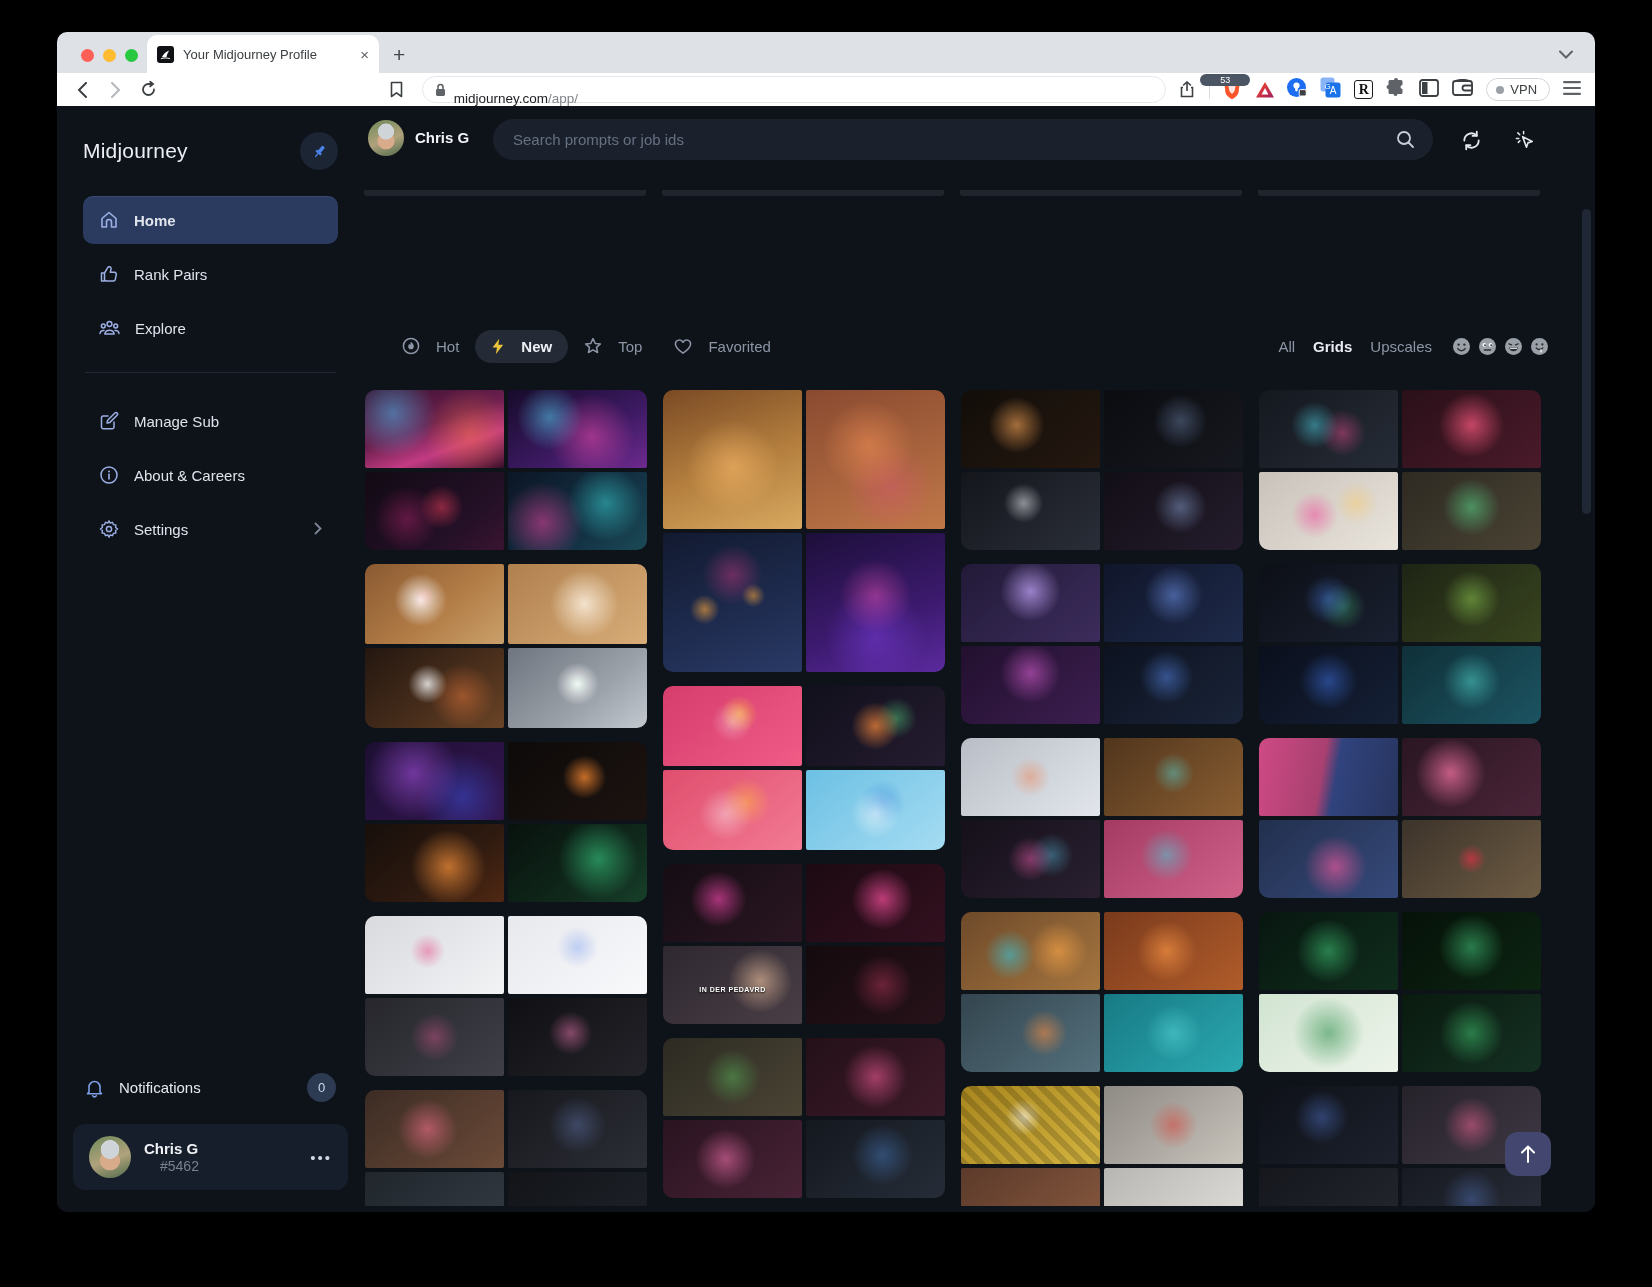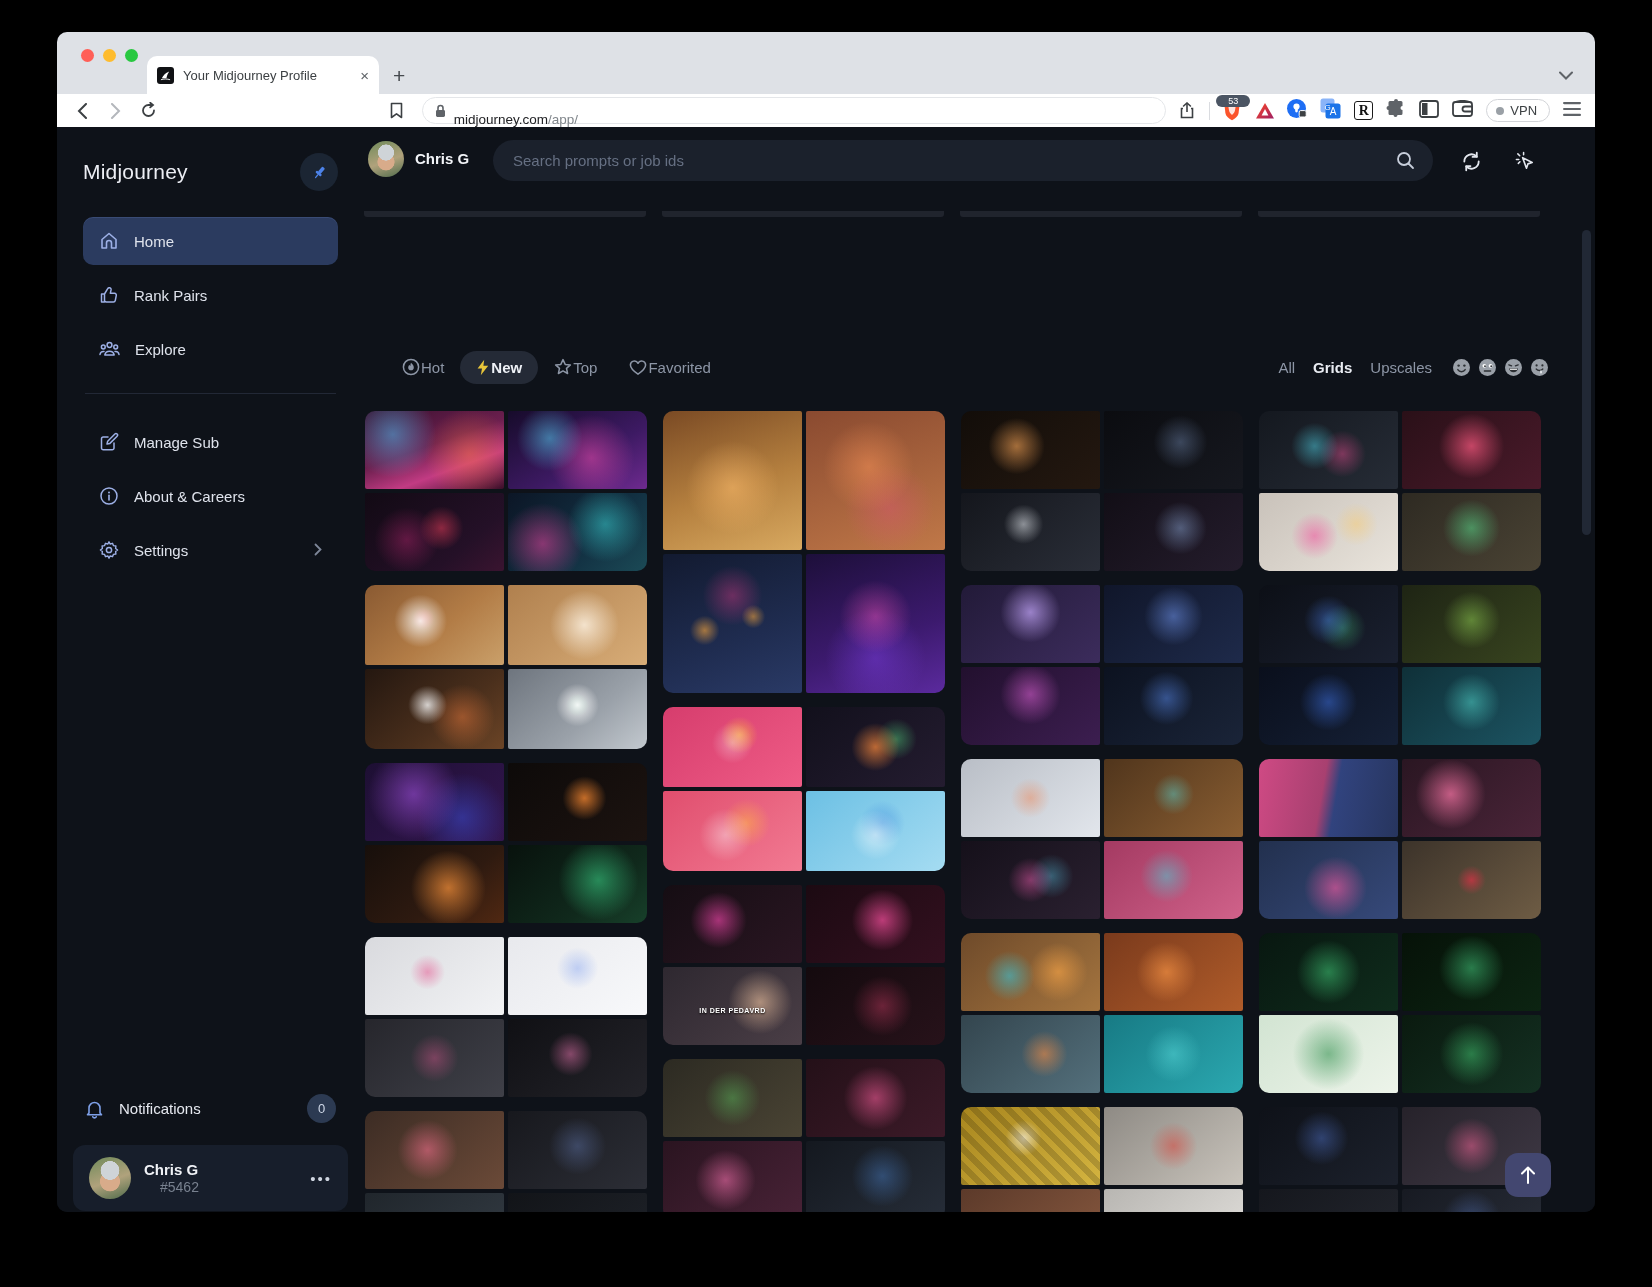--- a/index.html
+++ b/index.html
@@ -1,52 +1,52 @@
 <!DOCTYPE html>
 <html style="--bg: #0e1219; --active-nav: #2b3b5f; --accent-yellow: #e8c53a; --icon-blue: #9db0e6; --light-red: #ff5f57; --light-yellow: #febc2e; --light-green: #28c840;"><head>
 <meta charset="utf-8">
 <style>
   html,body{margin:0;padding:0;background:#000;}
   *{box-sizing:border-box;font-family:"Liberation Sans",sans-serif;}
   .stage{position:relative;width:1652px;height:1287px;background:#000;overflow:hidden;}
   .window{position:absolute;left:57px;top:32px;width:1538px;height:1180px;border-radius:10px;overflow:hidden;background:var(--bg);box-shadow:0 24px 70px rgba(0,0,0,.85);}
 
   
-  .tabstrip{height:62px;background:#dee1e6;display:flex;align-items:flex-end;position:relative;}
+  .tabstrip{height:41px;background:#dee1e6;display:flex;align-items:flex-end;position:relative;}
   .lights{position:absolute;left:24px;top:17px;display:flex;gap:9px;}
   .light{width:13px;height:13px;border-radius:50%;}
   .tab{margin-left:90px;width:232px;height:38px;background:#fff;border-radius:10px 10px 0 0;display:flex;align-items:center;padding:0 10px;gap:9px;}
   .favicon{width:17px;height:17px;border-radius:3px;background:#101114;display:flex;align-items:center;justify-content:center;flex:none;}
   .tab-title{font-size:13px;color:#3c4043;white-space:nowrap;overflow:hidden;flex:1;}
   .tab-close{color:#5f6368;font-size:15px;line-height:1;cursor:default;}
   .newtab{margin-left:14px;margin-bottom:8px;color:#45494e;font-size:21px;line-height:1;}
   .strip-chevron{position:absolute;right:22px;bottom:10px;color:#5f6368;}
   .toolbar{height:33px;background:#fff;display:flex;align-items:center;padding:0 14px;gap:10px;}
   .navbtn{display:flex;align-items:center;justify-content:center;width:24px;height:24px;color:#3c4043;}
   .navbtn.dim{color:#b4b7bc;}
   .url-pill{width:770px;height:27px;border:1px solid #e4e6e9;border-radius:14px;background:#fff;display:flex;align-items:center;padding:0 12px;gap:8px;margin-left:4px;}
   .url-text{font-size:13.5px;color:#202124;margin-top:17px;}
   .url-text .path{color:#80868b;}
   .tb-divider{width:1px;height:18px;background:#dadce0;}
   .shield-wrap{position:relative;width:24px;height:24px;display:flex;align-items:center;justify-content:center;}
-  .shield-badge{position:absolute;top:-4px;right:-7px;background:#4b5563;color:#fff;font-size:9px;padding:1px 12px;border-radius:6px;line-height:1.2;}
+  .shield-badge{position:absolute;top:-4px;right:-7px;background:#4b5563;color:#fff;font-size:9px;padding:1px 20px;border-radius:6px;line-height:1.2;}
   .ext-cluster{display:flex;align-items:center;gap:13px;margin-left:auto;}
   .vpn-pill{display:flex;align-items:center;gap:6px;border:1px solid #d2d4d8;border-radius:13px;padding:3px 12px 3px 9px;color:#3c4043;font-size:13px;}
   .vpn-dot{width:8px;height:8px;border-radius:50%;background:#9aa0a6;}
   .r-ext{width:19px;height:19px;border:1.5px solid #1b1b1b;border-radius:3px;background:#fff;color:#111;
          font-family:"Liberation Serif",serif;font-weight:700;font-size:14px;display:flex;align-items:center;justify-content:center;}
 
   
   .app{position:relative;display:flex;height:1100px;background:var(--bg);}
   .sidebar{width:307px;flex:none;position:relative;padding:26px 26px 0 26px;}
   .brand-row{display:flex;align-items:center;justify-content:space-between;margin-bottom:26px;}
   .brand{font-size:21px;font-weight:500;color:#eceef4;letter-spacing:.2px;}
   .pin-btn{width:38px;height:38px;border-radius:50%;background:#1b2533;display:flex;align-items:center;justify-content:center;}
   .nav-item{display:flex;align-items:center;gap:15px;height:48px;padding:0 16px;border-radius:10px;color:#dfe3ec;font-size:15px;margin-bottom:6px;cursor:default;}
-  .nav-item.active{background:var(--active-nav);box-shadow:inset 0 1px 0 rgba(120,150,220,.18);}
+  .nav-item.active{background:var(--active-nav);box-shadow:inset 0 1px 0 rgba(120,150,220,.18);font-weight:bold;}
   .nav-item .nico{color:#9db0e6;display:flex;}
   .side-divider{height:1px;background:#222836;margin:20px 2px 24px 2px;}
   .nav-item .chev{margin-left:auto;color:#7d8698;}
   .side-bottom{position:absolute;left:0;right:0;bottom:0;padding:0 16px 16px 16px;}
   .notif-row{display:flex;align-items:center;gap:15px;padding:0 12px;margin-bottom:22px;color:#e6e9f0;font-size:15px;}
   .notif-badge{margin-left:auto;width:29px;height:29px;border-radius:50%;background:#2c3a52;color:#cfd8e8;font-size:13px;display:flex;align-items:center;justify-content:center;}
   .user-card{background:#171e2b;border-radius:12px;height:66px;display:flex;align-items:center;padding:0 16px;gap:13px;}
   .avatar{width:42px;height:42px;border-radius:50%;background:radial-gradient(circle at 50% 32%,#cfd4d8 0 26%,transparent 27%),radial-gradient(circle at 50% 58%,#d8ab8a 0 30%,transparent 32%),linear-gradient(160deg,#6f8a5a,#b0a27c 55%,#4d6a4a);flex:none;}
   .user-name{font-size:15px;font-weight:700;color:#f0f2f6;line-height:1.25;}
   .user-id{font-size:14px;color:#78818f;margin-left:16px;}
@@ -57,21 +57,21 @@
   .profile-chip .avatar{width:36px;height:36px;}
   .chip-name{width:58px;font-size:15px;font-weight:700;color:#f2f4f8;line-height:1.15;}
   .search-pill{position:absolute;left:129px;top:13px;width:940px;height:41px;background:#1b212c;border-radius:21px;display:flex;align-items:center;padding:0 18px;}
   .search-pill input{flex:1;background:transparent;border:none;outline:none;color:#cfd5e0;font-size:15px;}
   .search-pill input::placeholder{color:#667083;}
   .hdr-icon{position:absolute;top:19px;width:30px;height:30px;display:flex;align-items:center;justify-content:center;color:#e3e7ee;}
   .peek-row{position:absolute;left:0;top:84px;display:flex;gap:16px;}
   .peek{width:282px;height:6px;background:#20242d;border-radius:0 0 3px 3px;}
 
   .filterbar{position:absolute;left:0;top:218px;width:100%;height:44px;display:flex;align-items:center;padding:0 46px 0 22px;}
-  .ftab{display:flex;align-items:center;gap:1px;padding:8px 16px;border-radius:19px;color:#8d96a6;font-size:15px;}
+  .ftab{display:flex;align-items:center;gap:16px;padding:8px 16px;border-radius:19px;color:#8d96a6;font-size:15px;}
   .ftab.active{background:#242a36;color:#eef1f6;font-weight:600;}
   .ftab .fico{display:flex;}
   .scope{margin-left:auto;display:flex;align-items:center;gap:18px;color:#8d96a6;font-size:15px;}
   .scope .on{color:#e9ecf2;font-weight:700;}
   .emoji-row{display:flex;align-items:center;gap:7px;margin-left:20px;}
   .emoji-row svg{display:block;}
 
   .image-grid{position:absolute;left:1px;top:284px;display:flex;gap:16px;}
   .grid-column{display:flex;flex-direction:column;gap:14px;width:282px;}
   .job-quad{display:grid;grid-template-columns:139px 139px;gap:4px;border-radius:10px;overflow:hidden;}

